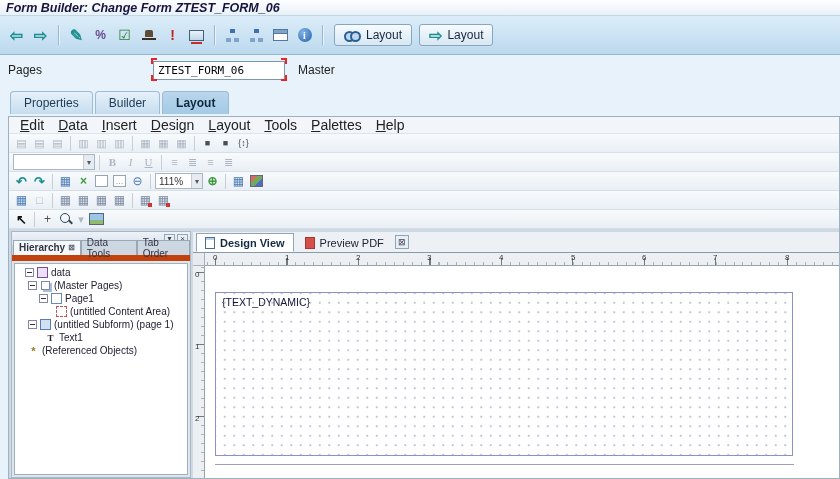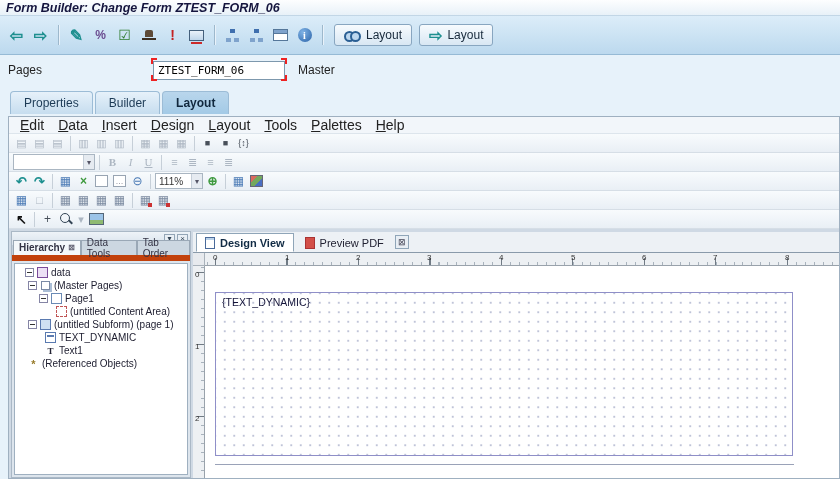--- a/index.html
+++ b/index.html
@@ -349,24 +349,20 @@
         <div class="trow" style="padding-left:41px;">
           <span class="tic ic-content"></span>
           <span>(untitled Content Area)</span>
         </div>
         <div class="trow" style="padding-left:13px;">
           <span class="exp"></span>
           <span class="tic ic-subform"></span>
           <span>(untitled Subform) (page 1)</span>
         </div>
         <div class="trow" style="padding-left:30px;">
-          <span class="tic ic-field"></span>
-          <span>TEXT_DYNAMIC</span>
-        </div>
-        <div class="trow" style="padding-left:30px;">
           <span class="tic ic-text">T</span>
           <span>Text1</span>
         </div>
         <div class="trow" style="padding-left:13px;">
           <span class="tic ic-ref">*</span>
           <span>(Referenced Objects)</span>
         </div>
       </div>
     </div>
 

